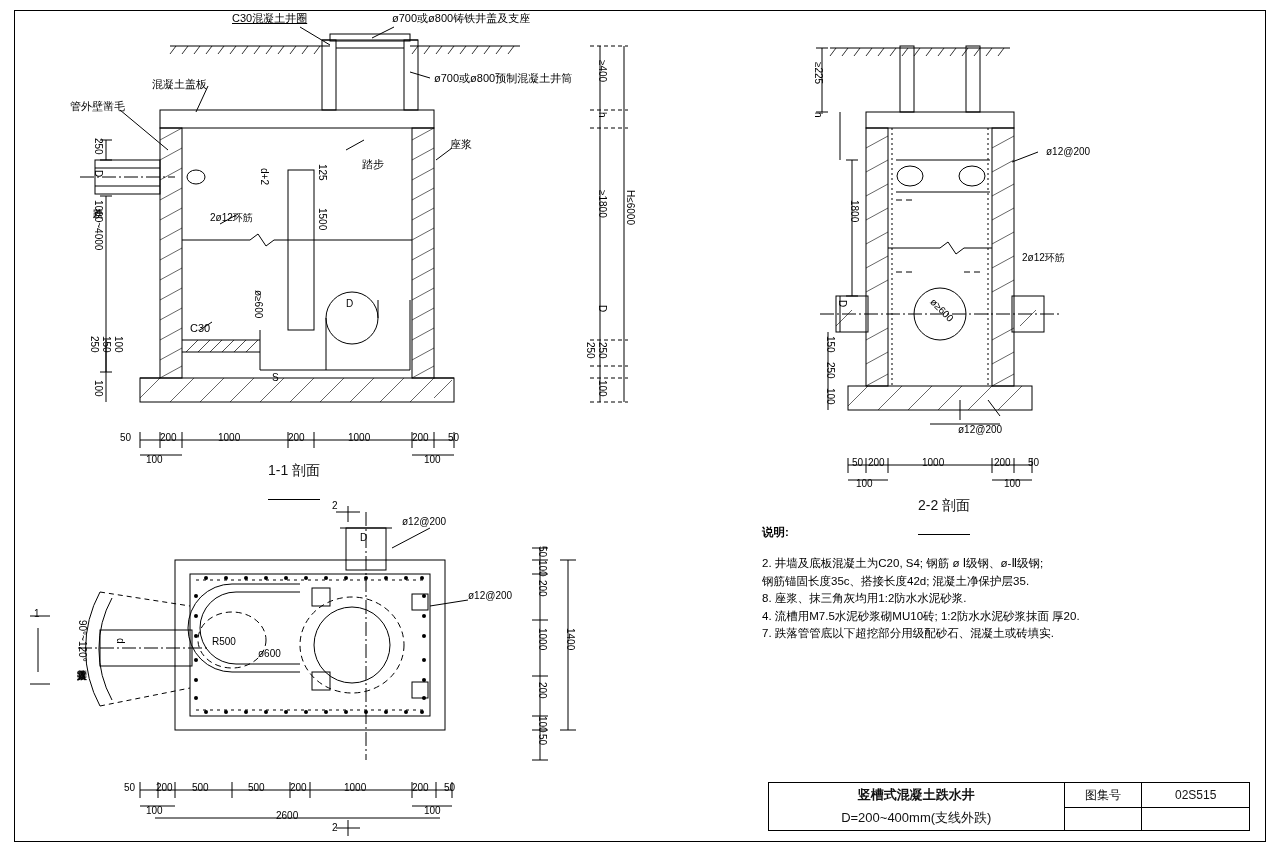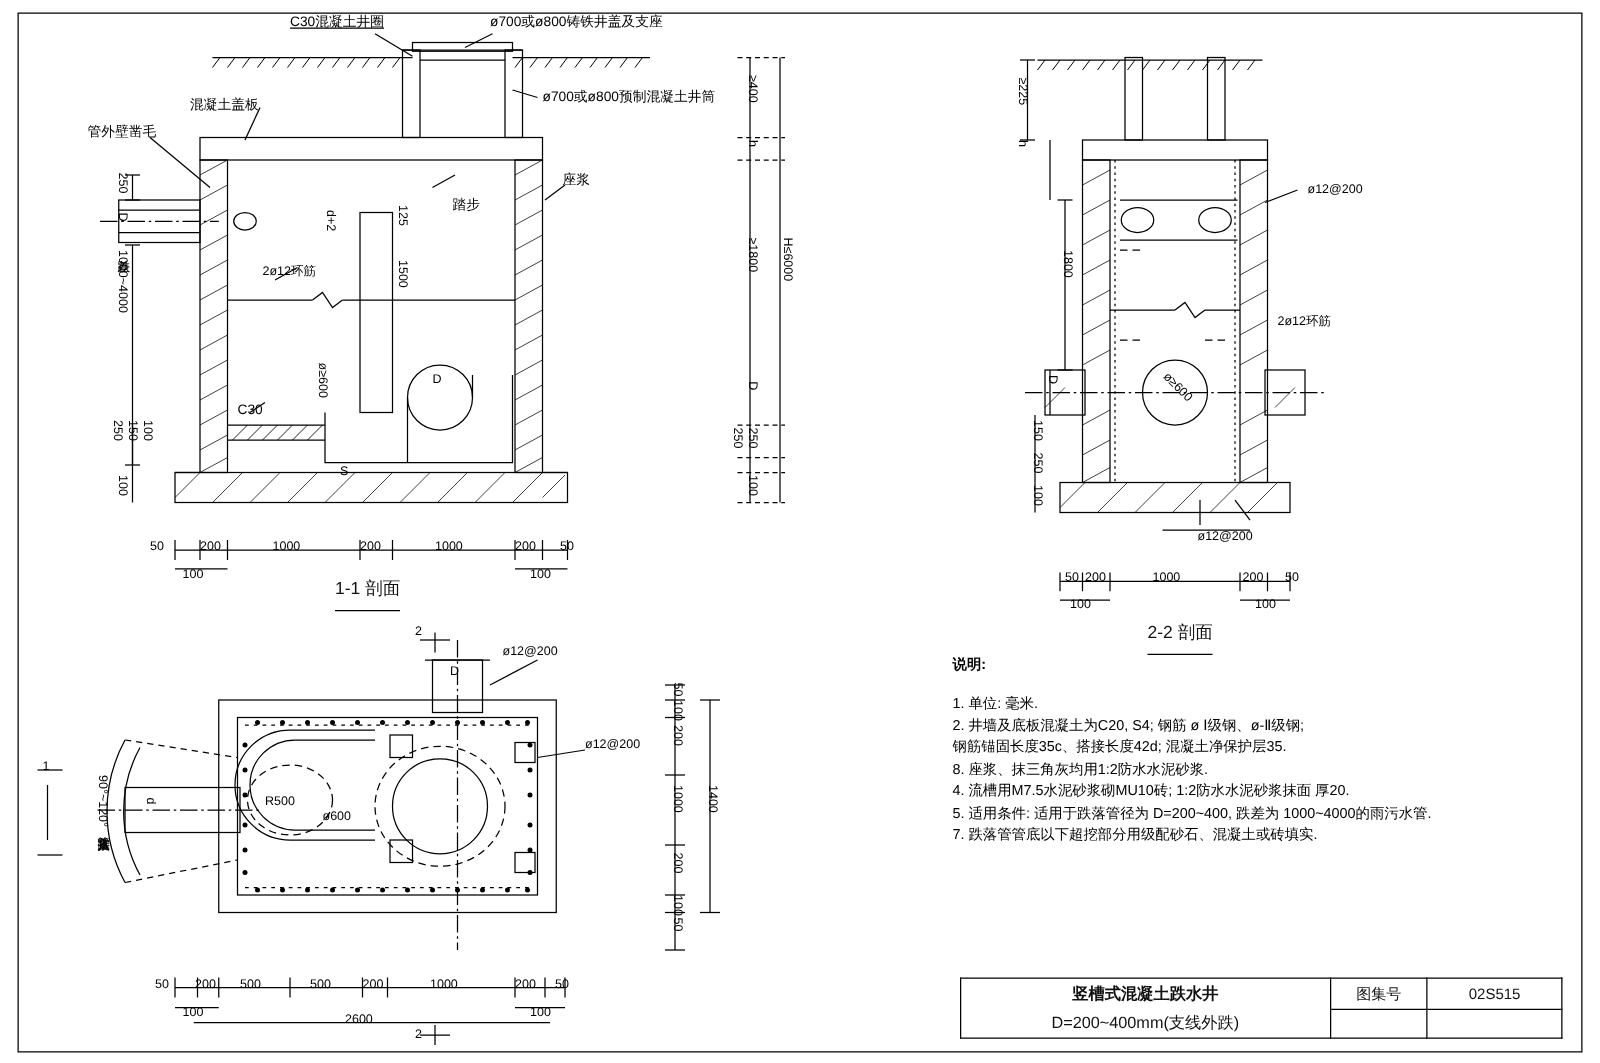--- a/index.html
+++ b/index.html
@@ -3,21 +3,21 @@
 <meta charset="utf-8">
 <style>
   html,body{margin:0;padding:0;background:#ffffff;}
   body{font-family:"Liberation Sans","DejaVu Sans",sans-serif;color:#111;}
   #sheet{position:relative;width:1280px;height:850px;overflow:hidden;background:#fff;}
   .border{position:absolute;box-sizing:border-box;border:1px solid #000;}
   .lbl{position:absolute;font-size:11px;line-height:1.15;white-space:nowrap;color:#000;}
   .lbl.sm{font-size:10px;}
   .lbl.vert{writing-mode:vertical-rl;text-orientation:mixed;white-space:nowrap;}
   .title-cn{font-size:13px;font-weight:bold;}
-  .cap{position:absolute;font-size:14px;white-space:nowrap;border-bottom:1.4px solid #000;padding-bottom:8px;}
+  .cap{position:absolute;font-size:14px;white-space:nowrap;border-bottom:1.4px solid #000;padding-bottom:19px;}
   .cap.nob{border-bottom:none;}
   svg{position:absolute;left:0;top:0;overflow:visible;}
   .notes{position:absolute;font-size:11.5px;line-height:1.52;color:#000;}
   .notes .nhead{font-weight:bold;margin-bottom:14px;}
   .notes ol{margin:0;padding:0;list-style:none;}
   .notes li{white-space:nowrap;}
   table.tb{position:absolute;border-collapse:collapse;font-size:12px;}
   table.tb td{border:1px solid #000;text-align:center;vertical-align:middle;padding:3px 6px;}
 </style>
 </head>
@@ -523,26 +523,24 @@
   <div class="lbl sm" style="left:444px;top:782px;">50</div>
   <div class="lbl sm" style="left:146px;top:805px;">100</div>
   <div class="lbl sm" style="left:424px;top:805px;">100</div>
   <div class="lbl sm" style="left:276px;top:810px;">2600</div>
 
   <div class="cap nob" style="left:466px;top:852px;">平面图</div>
 
   <div class="notes" style="left:762px;top:524px;width:480px;">
     <div class="nhead">说明:</div>
     <ol>
-      <li>1. 单位: 毫米.</li>
       <li>2. 井墙及底板混凝土为C20, S4; 钢筋 ø Ⅰ级钢、ø-Ⅱ级钢;</li>
       <li>    钢筋锚固长度35c、搭接长度42d; 混凝土净保护层35.</li>
       <li>8. 座浆、抹三角灰均用1:2防水水泥砂浆.</li>
       <li>4. 流槽用M7.5水泥砂浆砌MU10砖; 1:2防水水泥砂浆抹面  厚20.</li>
-      <li>5. 适用条件: 适用于跌落管径为 D=200~400, 跌差为 1000~4000的雨污水管.</li>
       <li>7. 跌落管管底以下超挖部分用级配砂石、混凝土或砖填实.</li>
     </ol>
   </div>
 
   <table class="tb" style="left:768px;top:782px;width:482px;">
     <tbody>
         <tr>
       <td rowspan="2" style="width:300px;">
         <div class="title-cn">竖槽式混凝土跌水井</div>
         <div class="title-cn" style="font-weight:normal;margin-top:5px;">D=200~400mm(支线外跌)</div>

